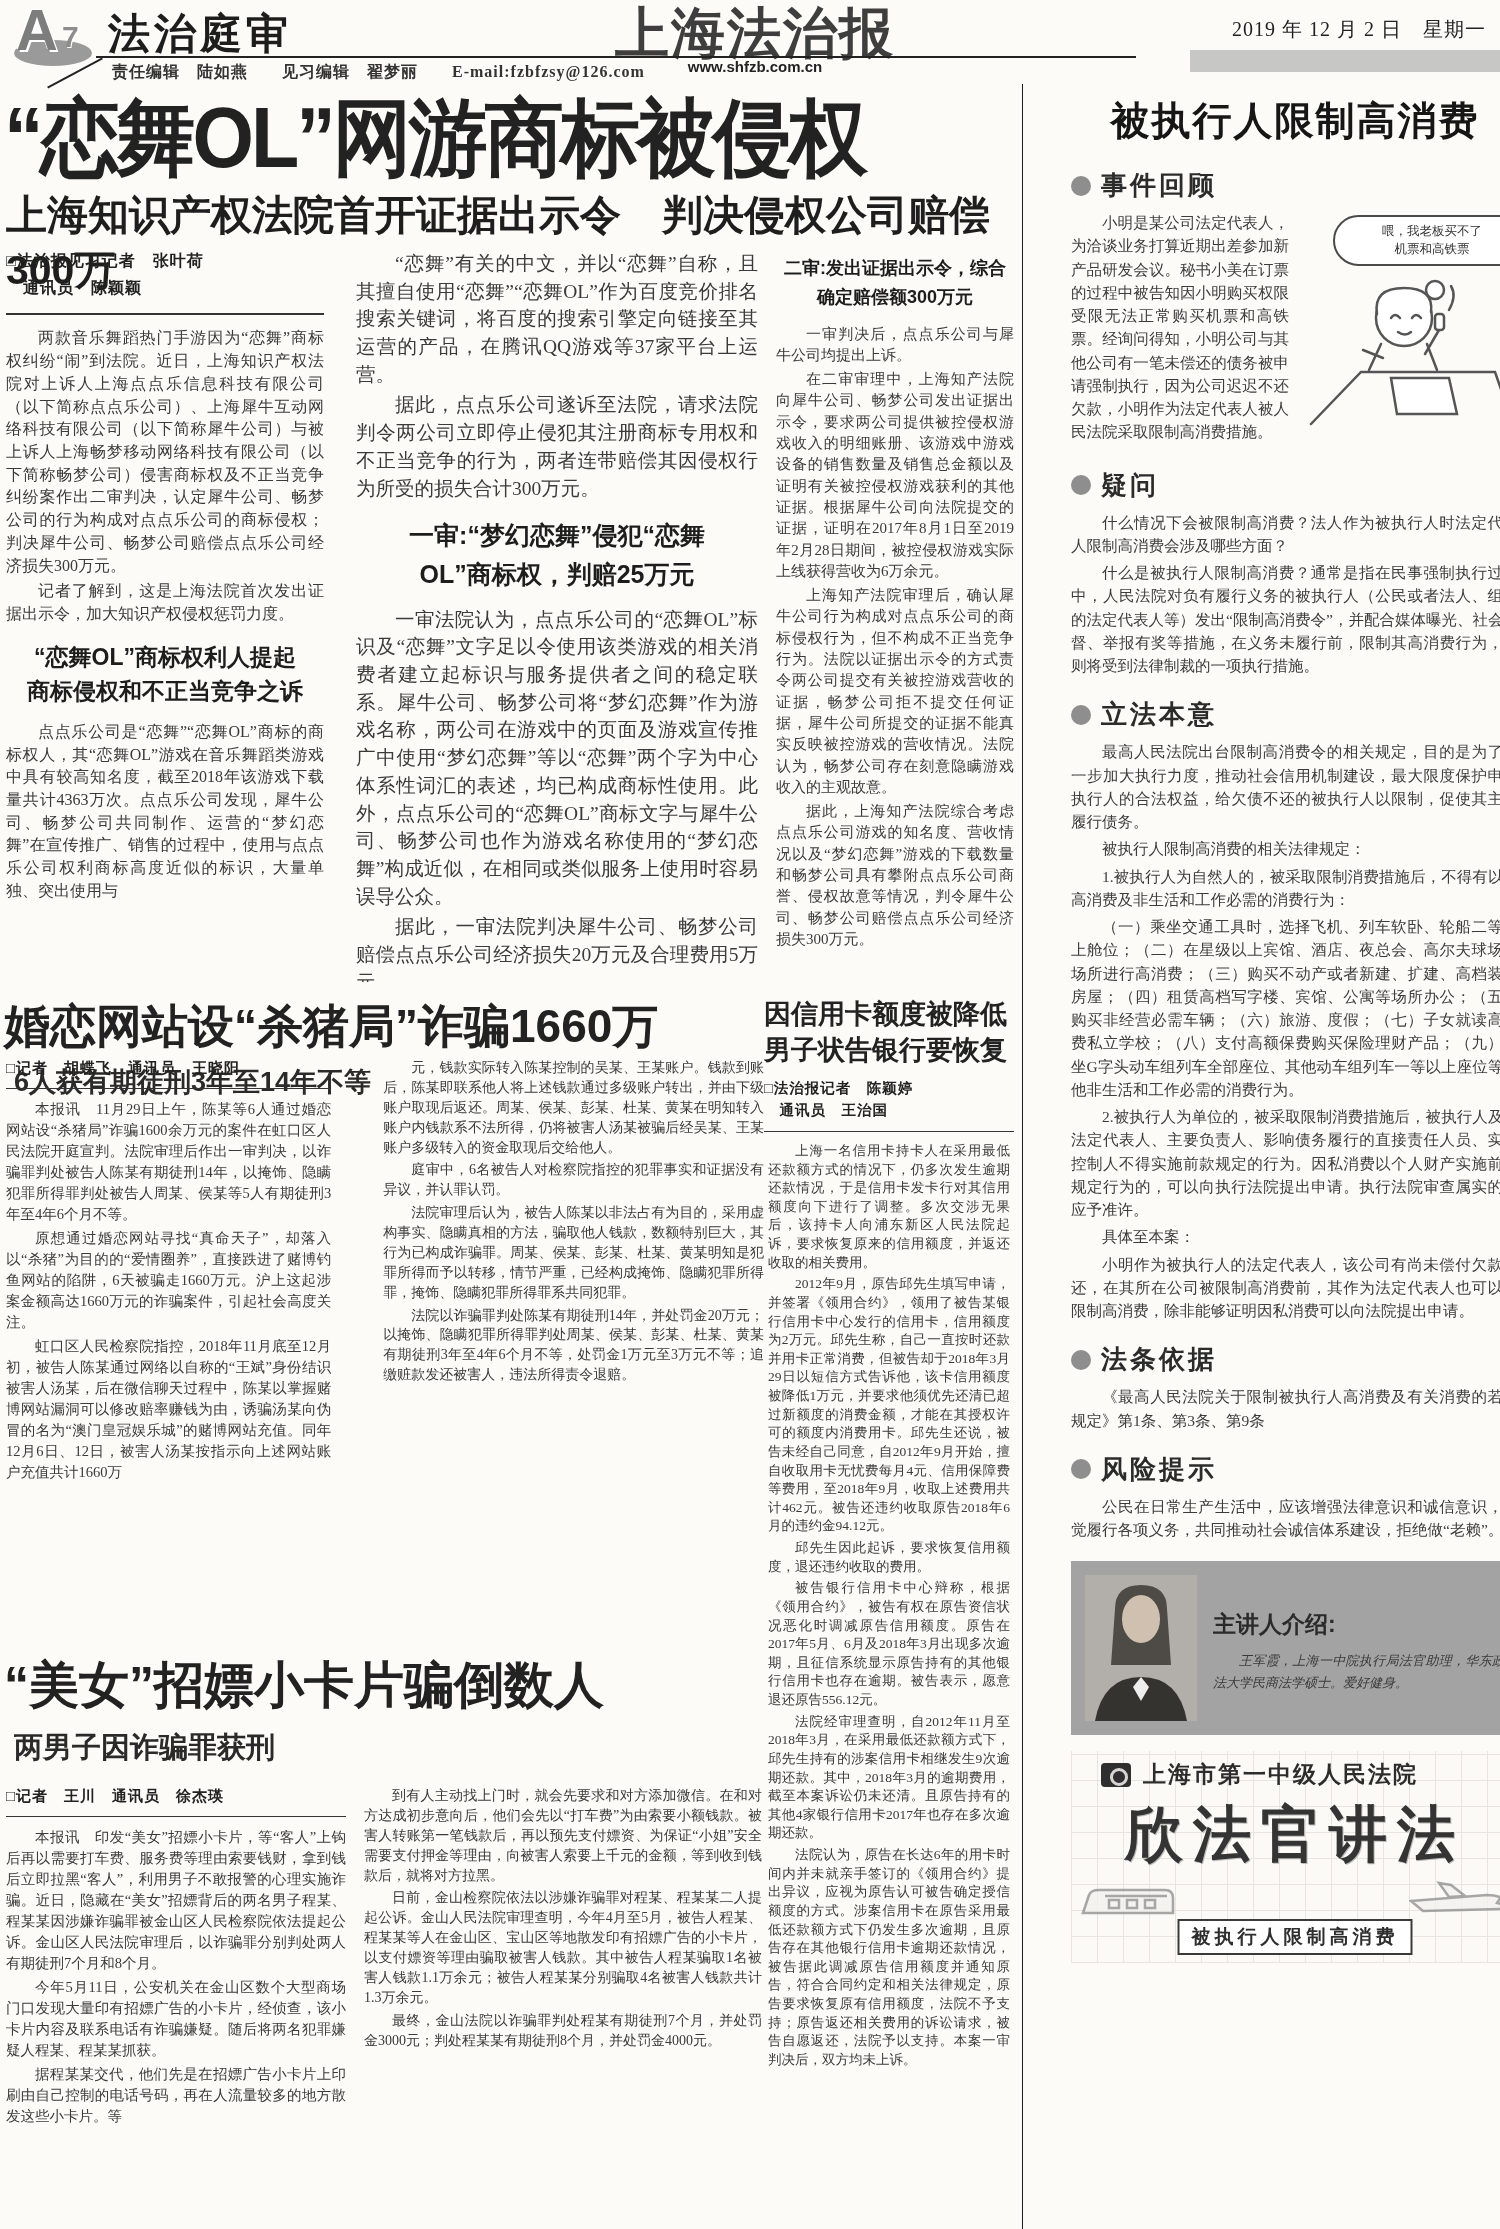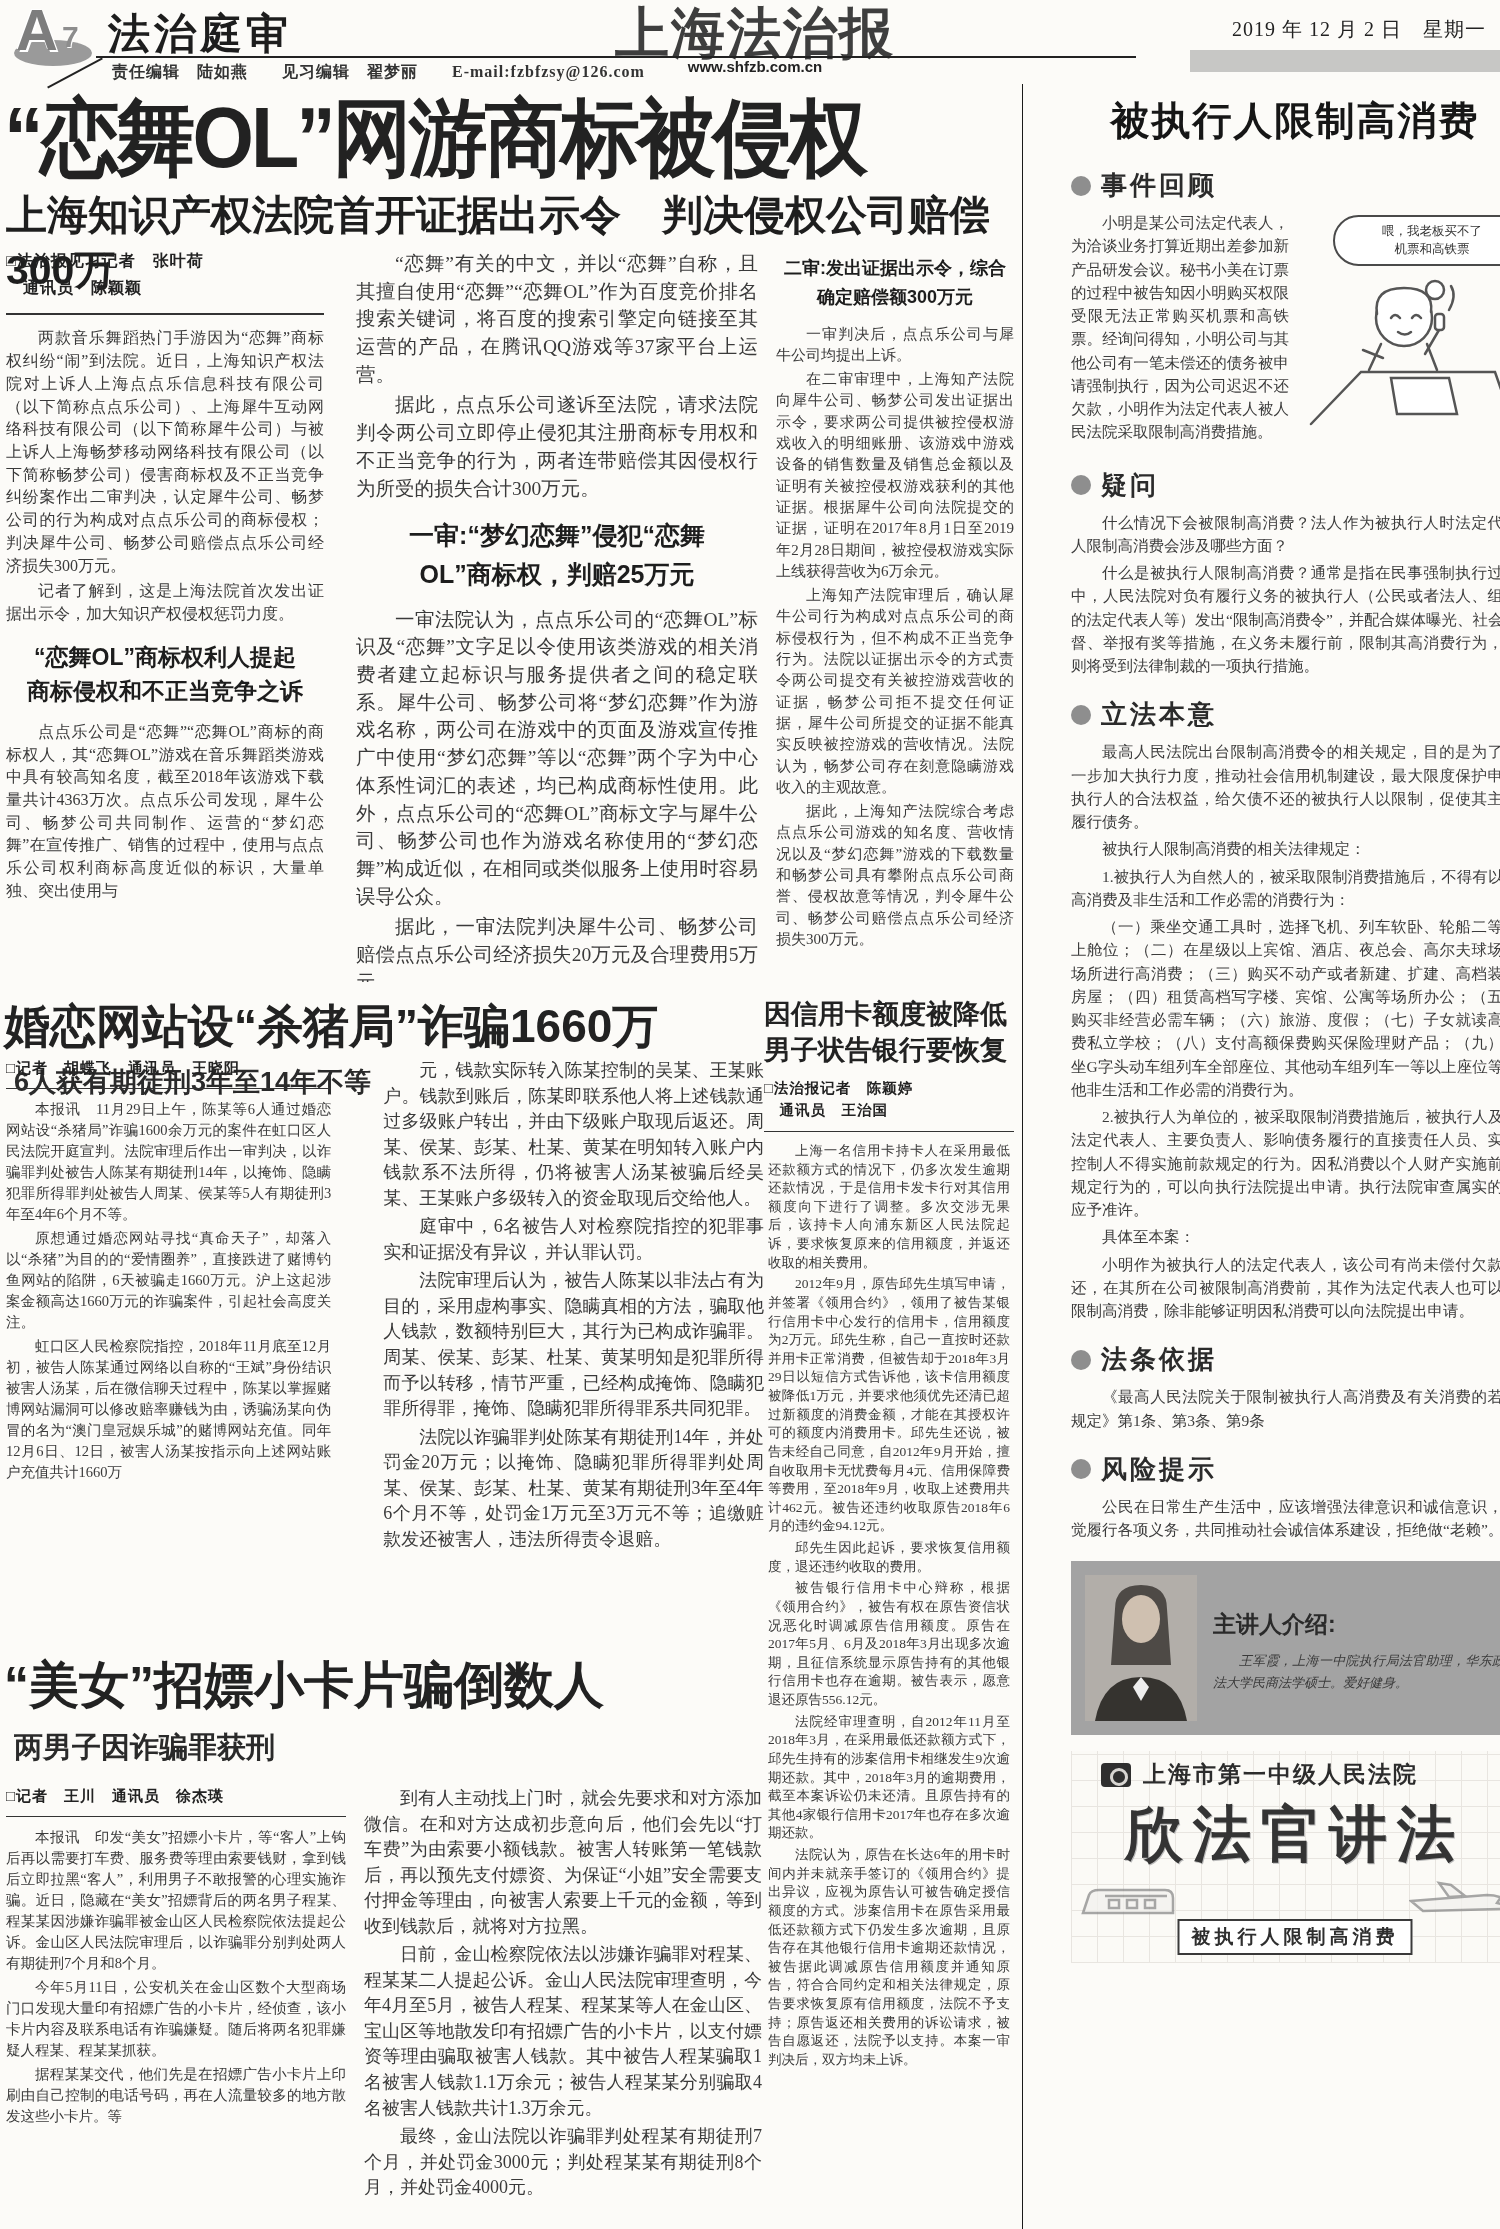--- a/index.html
+++ b/index.html
@@ -38,21 +38,21 @@
   .crosshead{font-family:"Liberation Sans",sans-serif;font-weight:900;text-align:center;color:#1d1d1d;margin:14px 0 12px;}
   .ch1{font-size:23px;line-height:1.5;}
   .ch2{font-size:25px;line-height:1.55;}
   .ch3{font-size:18px;line-height:1.6;margin-top:4px;}
   
   .a-hl{position:absolute;font-family:"Liberation Sans",sans-serif;font-weight:900;color:#222;white-space:nowrap;}
   .a-sub{position:absolute;font-family:"Liberation Sans",sans-serif;font-weight:700;color:#2a2a2a;}
   .two-cols{position:absolute;display:flex;overflow:hidden;}
   .two-cols p{margin:0 0 3px;text-indent:2em;text-align:justify;color:#3a3a3a;}
   .colA{width:340px;font-size:14.5px;line-height:1.45;}
-  .colB{width:398px;margin-left:18px;font-size:18px;line-height:1.42;}
+  .colB{width:398px;margin-left:18px;font-size:14px;line-height:1.42;}
   .byline-row{font-size:15px;font-weight:700;color:#222;border-bottom:1.5px solid #333;padding-bottom:8px;margin-bottom:10px;letter-spacing:1px;}
   
   .article4{position:absolute;left:764px;top:996px;width:250px;height:1228px;overflow:hidden;}
   .a4-hl{font-family:"Liberation Sans",sans-serif;font-size:27px;font-weight:900;line-height:1.35;color:#222;}
   .a4-byline{font-size:14.5px;font-weight:700;color:#222;border-bottom:1.5px solid #333;padding:10px 0 8px;margin-bottom:10px;letter-spacing:1px;}
   .a4-byline div{margin-bottom:3px;}
   .article4 p{margin:0 4px 3px;text-indent:2em;text-align:justify;font-size:13.5px;line-height:1.38;color:#3a3a3a;}
   
   .feature{position:absolute;left:1022px;top:84px;width:478px;height:2145px;border-left:1px solid #1a1a1a;
         padding-left:20px;box-sizing:border-box;overflow:hidden;}

